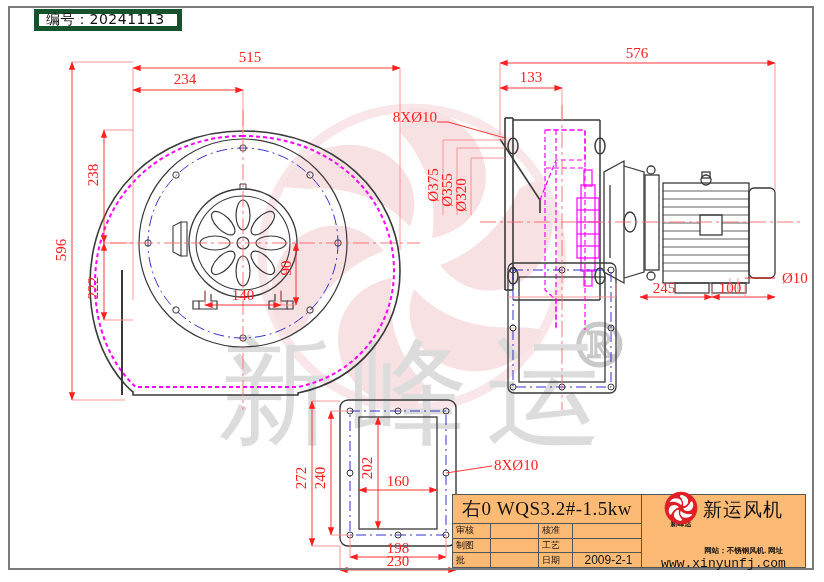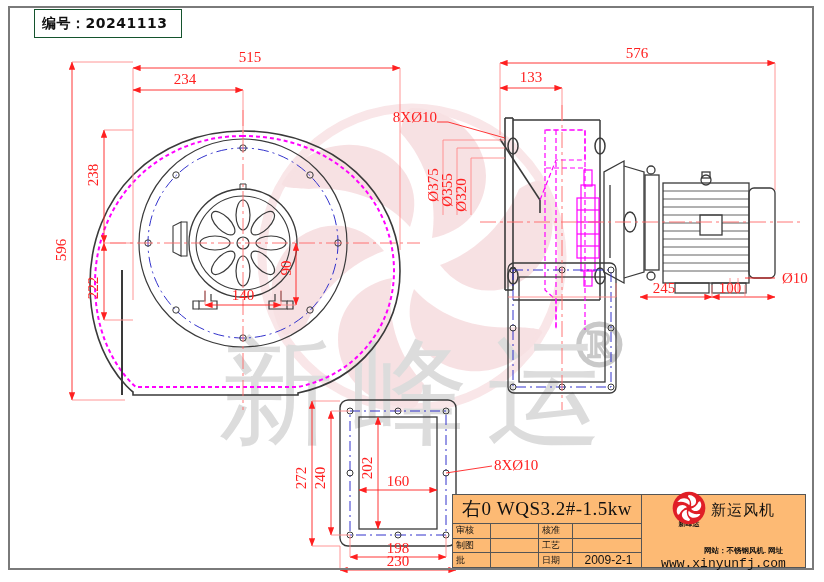--- a/index.html
+++ b/index.html
@@ -5,23 +5,23 @@
   html,body{margin:0;padding:0;background:#fff;}
   body{width:824px;height:582px;overflow:hidden;
        font-family:"Liberation Serif",serif;}
   #sheet{position:relative;width:824px;height:582px;background:#fff;}
   #frame{position:absolute;left:8px;top:6px;width:806px;height:564px;
          border:2px solid #7a7a7a;box-sizing:border-box;}
   svg{position:absolute;left:0;top:0;}
   .dimtxt{fill:#ff2020;font-family:"Liberation Serif",serif;font-size:15px;}
   .cn{font-family:"DejaVu Sans",sans-serif;}
   
-  #numblock{position:absolute;left:34px;top:9px;width:148px;height:29px;
-            border:1px solid #14532d;background:#fff;display:flex;align-items:center;
-            padding-left:7px;box-sizing:border-box;font-weight:bold;}
+  #numblock{position:absolute;left:34px;top:9px;width:148px;height:22px;
+            border:5px solid #14532d;background:#fff;display:flex;align-items:center;
+            padding-left:7px;box-sizing:border-box;}
   #numblock span{font-family:"DejaVu Sans",sans-serif;font-size:14px;color:#111;
                  letter-spacing:.5px;}
   
   #titleblock{position:absolute;left:452px;top:494px;width:354px;height:74px;
               border:1px solid #555;background:#fdba74;display:flex;box-sizing:border-box;}
   #tb-left{width:188px;border-right:1px solid #555;display:flex;flex-direction:column;}
   #tb-model{height:28px;display:flex;align-items:center;justify-content:center;
             border-bottom:1px solid #555;font-size:19px;color:#111;
             font-family:"Liberation Serif",serif;letter-spacing:.5px;}
   .tb-row{flex:1;display:flex;border-bottom:1px solid #555;}
@@ -33,23 +33,23 @@
   .c-lab{width:38px;}
   .c-val{width:48px;}
   .c-lab2{width:34px;}
   .c-val2{flex:1;justify-content:center;font-family:Liberation Sans, sans-serif;font-size:12px;}
   #tb-right{flex:1;display:flex;flex-direction:column;align-items:center;
             justify-content:center;padding:2px 0;}
   #logo-row{display:flex;align-items:center;gap:5px;}
   #logo-mark{position:relative;width:34px;height:34px;}
   #logo-sub{font-family:"DejaVu Sans",sans-serif;font-size:7px;color:#111;
             font-weight:bold;margin-top:-6px;}
-  #brand{font-family:"DejaVu Sans",sans-serif;font-size:15px;color:#111;
+  #brand{font-family:"DejaVu Sans",sans-serif;font-size:19px;color:#111;
           letter-spacing:1px;}
-  #web1{font-family:Liberation Sans, sans-serif;font-size:7.5px;color:#111;
+  #web1{font-family:Liberation Serif, serif;font-size:7.5px;color:#111;
         font-weight:bold;margin-top:17px;padding-left:40px;}
   #web2{font-family:"Liberation Mono",monospace;font-size:13px;color:#111;}
   
   #wm{position:absolute;left:0;top:0;width:824px;height:582px;pointer-events:none;}
 </style>
 </head>
 <body>
 
 <div id="sheet">
 

